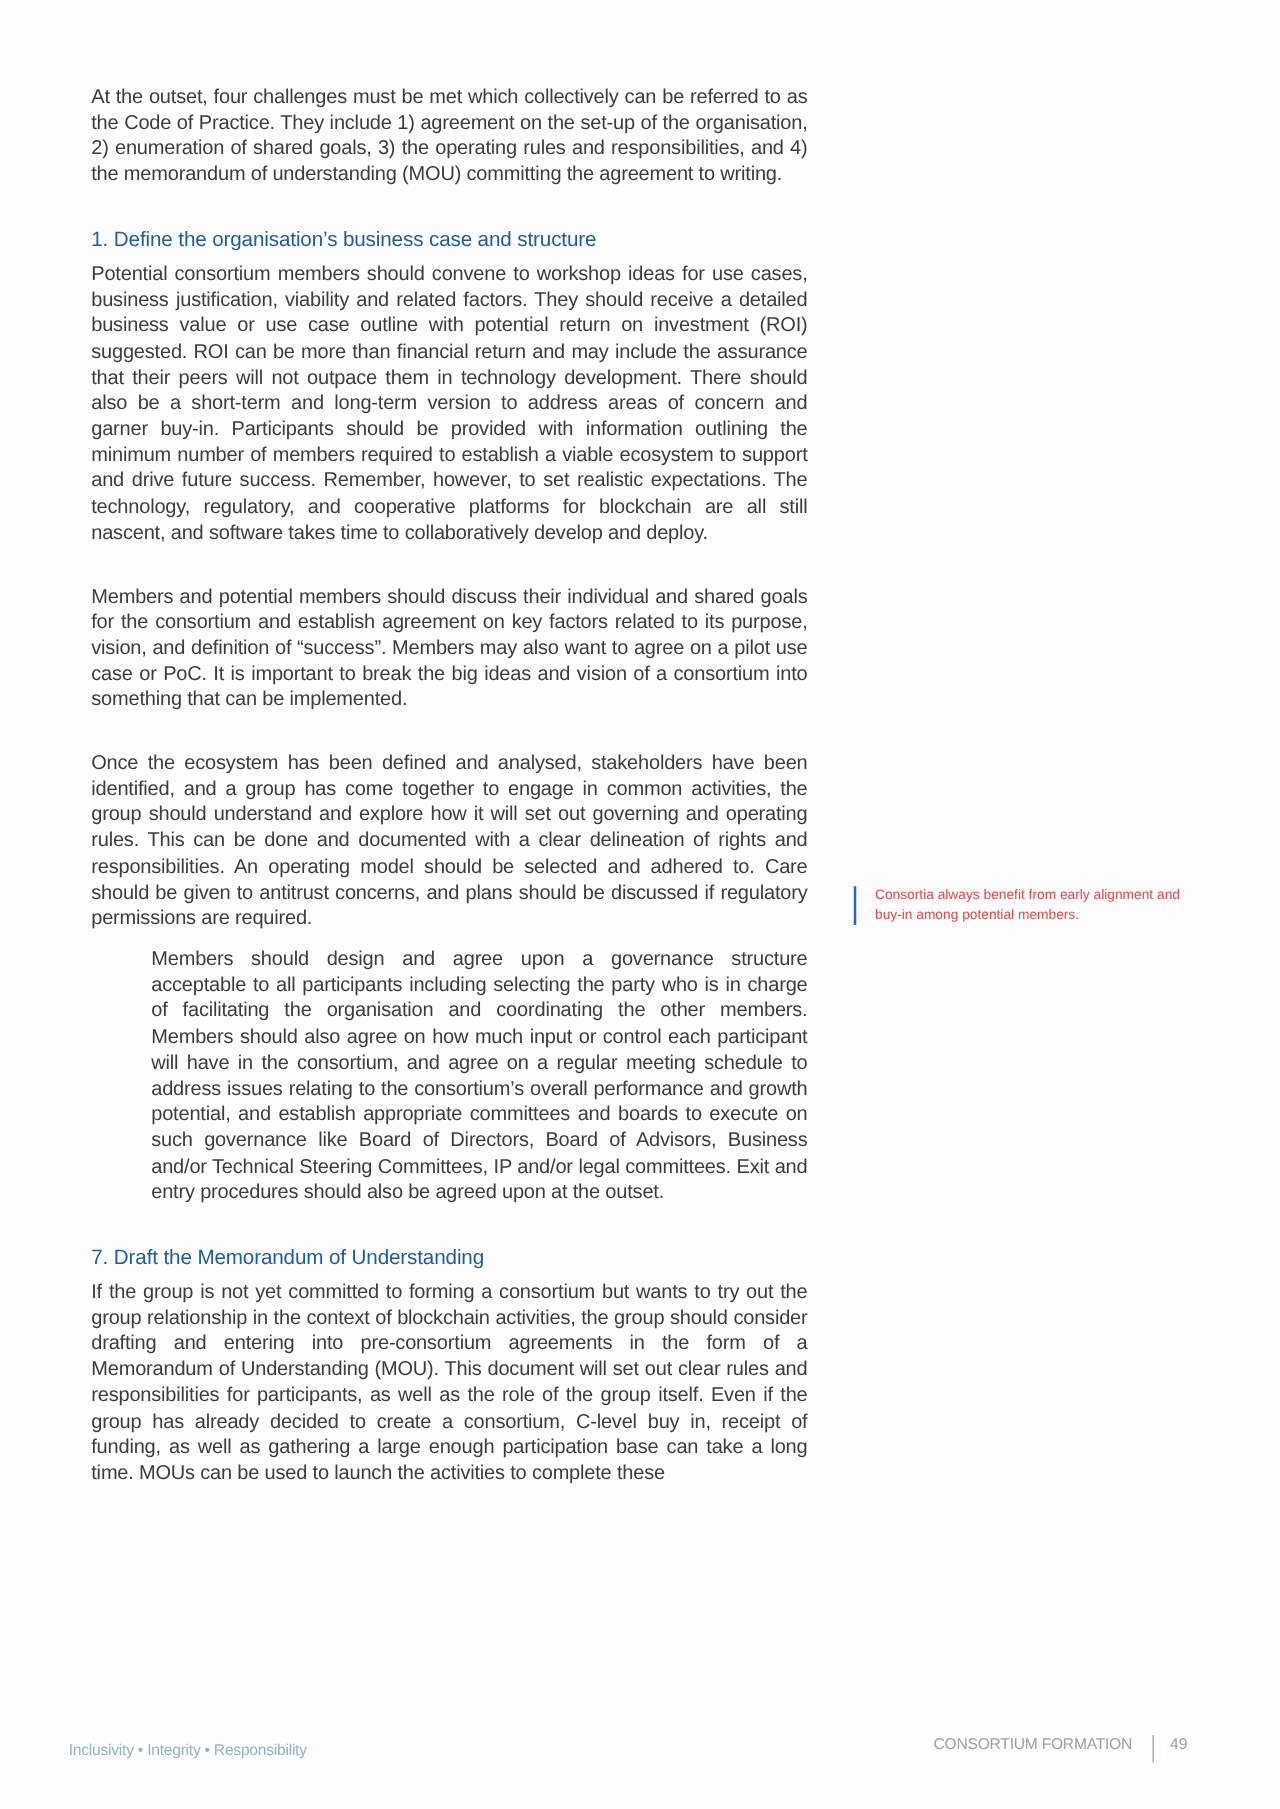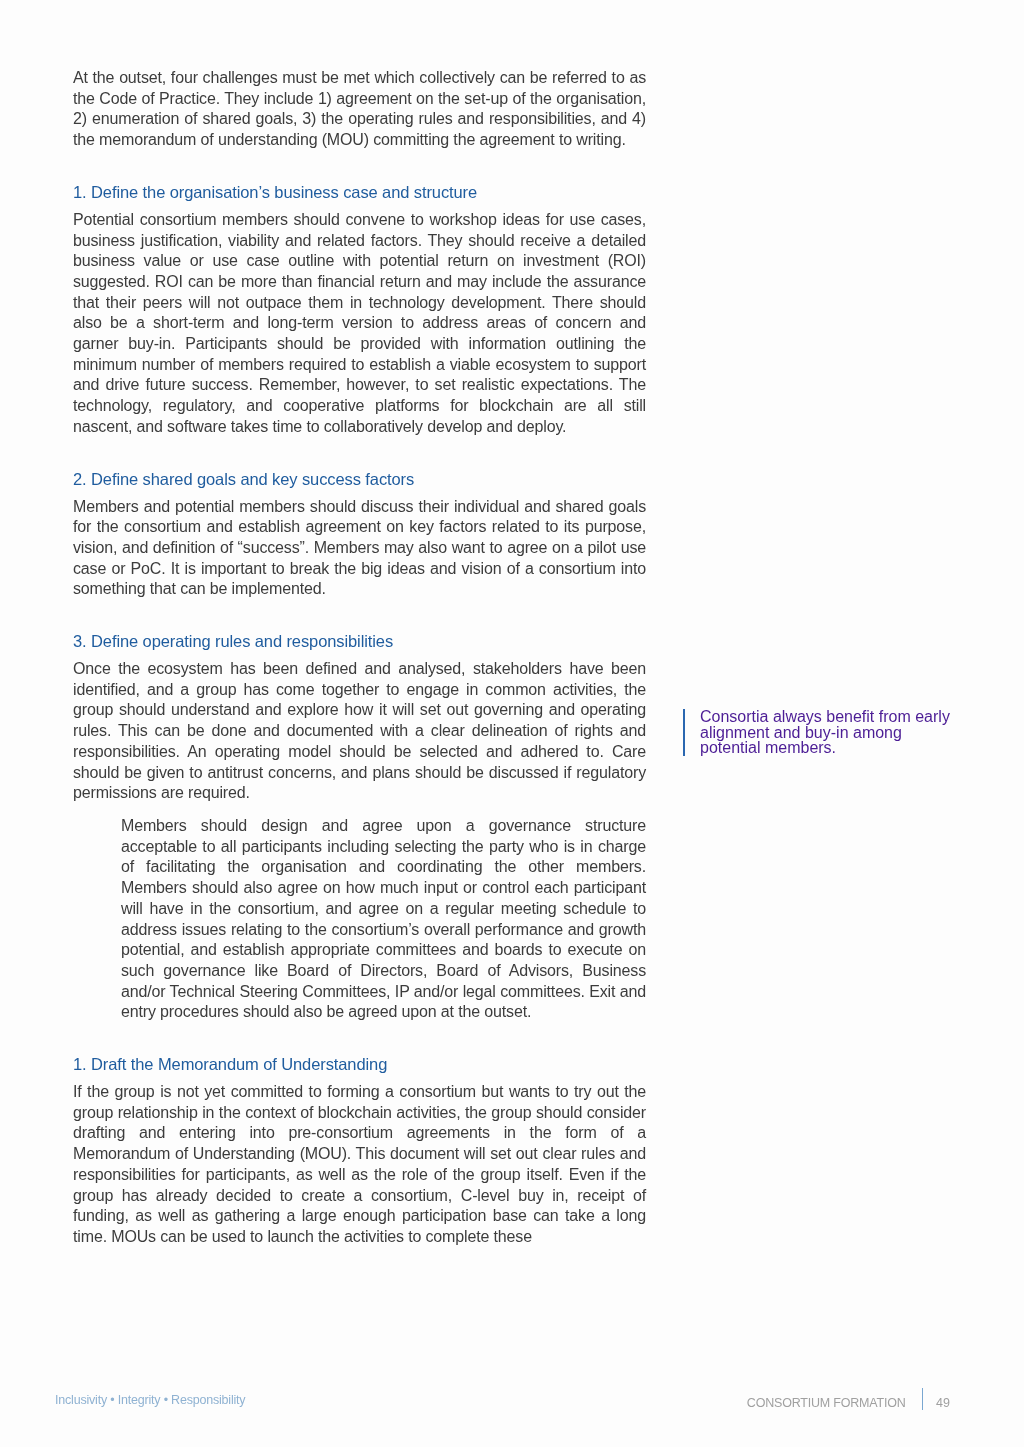--- a/index.html
+++ b/index.html
@@ -51,38 +51,38 @@
       margin-top: 12px;
       margin-left: 48px;
     }
     .pullquote {
       position: absolute;
       left: 683px;
       top: 709px;
       width: 250px;
       padding-left: 15px;
       border-left: 2px solid #2a67b0;
-      font-size: 16px;
+      font-size: 11px;
       line-height: 15.5px;
-      color: #4c1d95;
+      color: #ef4444;
     }
     .footer-left {
       position: absolute;
       left: 55px;
       top: 1393px;
       font-size: 12.5px;
       color: #8fb2d2;
       letter-spacing: -0.2px;
     }
     .footer-right {
       position: absolute;
       right: 74px;
       top: 1388px;
       display: flex;
-      align-items: flex-end;
+      align-items: flex-start;
       font-size: 12.5px;
       color: #a0a0a0;
     }
     .footer-section {
       letter-spacing: -0.2px;
     }
     .footer-sep {
       display: inline-block;
       width: 1.5px;
       height: 22px;
@@ -98,32 +98,30 @@
   <div class="main-col">
 
     <p class="para">At the outset, four challenges must be met which collectively can be referred to as the Code of Practice. They include 1) agreement on the set-up of the organisation, 2) enumeration of shared goals, 3) the operating rules and responsibilities, and 4) the memorandum of understanding (MOU) committing the agreement to writing.</p>
 
     <div class="section">
       <h2 class="section-heading">1. Define the organisation’s business case and structure</h2>
       <p class="para">Potential consortium members should convene to workshop ideas for use cases, business justification, viability and related factors. They should receive a detailed business value or use case outline with potential return on investment (ROI) suggested. ROI can be more than financial return and may include the assurance that their peers will not outpace them in technology development. There should also be a short-term and long-term version to address areas of concern and garner buy-in. Participants should be provided with information outlining the minimum number of members required to establish a viable ecosystem to support and drive future success. Remember, however, to set realistic expectations. The technology, regulatory, and cooperative platforms for blockchain are all still nascent, and software takes time to collaboratively develop and deploy.</p>
     </div>
 
     <div class="section">
-      <h2 class="section-heading">2. Define shared goals and key success factors</h2>
       <p class="para">Members and potential members should discuss their individual and shared goals for the consortium and establish agreement on key factors related to its purpose, vision, and definition of “success”. Members may also want to agree on a pilot use case or PoC. It is important to break the big ideas and vision of a consortium into something that can be implemented.</p>
     </div>
 
     <div class="section">
-      <h2 class="section-heading">3. Define operating rules and responsibilities</h2>
       <p class="para">Once the ecosystem has been defined and analysed, stakeholders have been identified, and a group has come together to engage in common activities, the group should understand and explore how it will set out governing and operating rules. This can be done and documented with a clear delineation of rights and responsibilities. An operating model should be selected and adhered to. Care should be given to antitrust concerns, and plans should be discussed if regulatory permissions are required.</p>
       <p class="para">Members should design and agree upon a governance structure acceptable to all participants including selecting the party who is in charge of facilitating the organisation and coordinating the other members. Members should also agree on how much input or control each participant will have in the consortium, and agree on a regular meeting schedule to address issues relating to the consortium’s overall performance and growth potential, and establish appropriate committees and boards to execute on such governance like Board of Directors, Board of Advisors, Business and/or Technical Steering Committees, IP and/or legal committees. Exit and entry procedures should also be agreed upon at the outset.</p>
     </div>
 
     <div class="section">
-      <h2 class="section-heading">1. Draft the Memorandum of Understanding</h2>
+      <h2 class="section-heading">7. Draft the Memorandum of Understanding</h2>
       <p class="para">If the group is not yet committed to forming a consortium but wants to try out the group relationship in the context of blockchain activities, the group should consider drafting and entering into pre-consortium agreements in the form of a Memorandum of Understanding (MOU). This document will set out clear rules and responsibilities for participants, as well as the role of the group itself. Even if the group has already decided to create a consortium, C-level buy in, receipt of funding, as well as gathering a large enough participation base can take a long time. MOUs can be used to launch the activities to complete these</p>
     </div>
 
   </div>
 
   <div class="pullquote">Consortia always benefit from early alignment and buy-in among potential members.</div>
 
   <div class="footer-left">Inclusivity • Integrity • Responsibility</div>
 
   <div class="footer-right">

